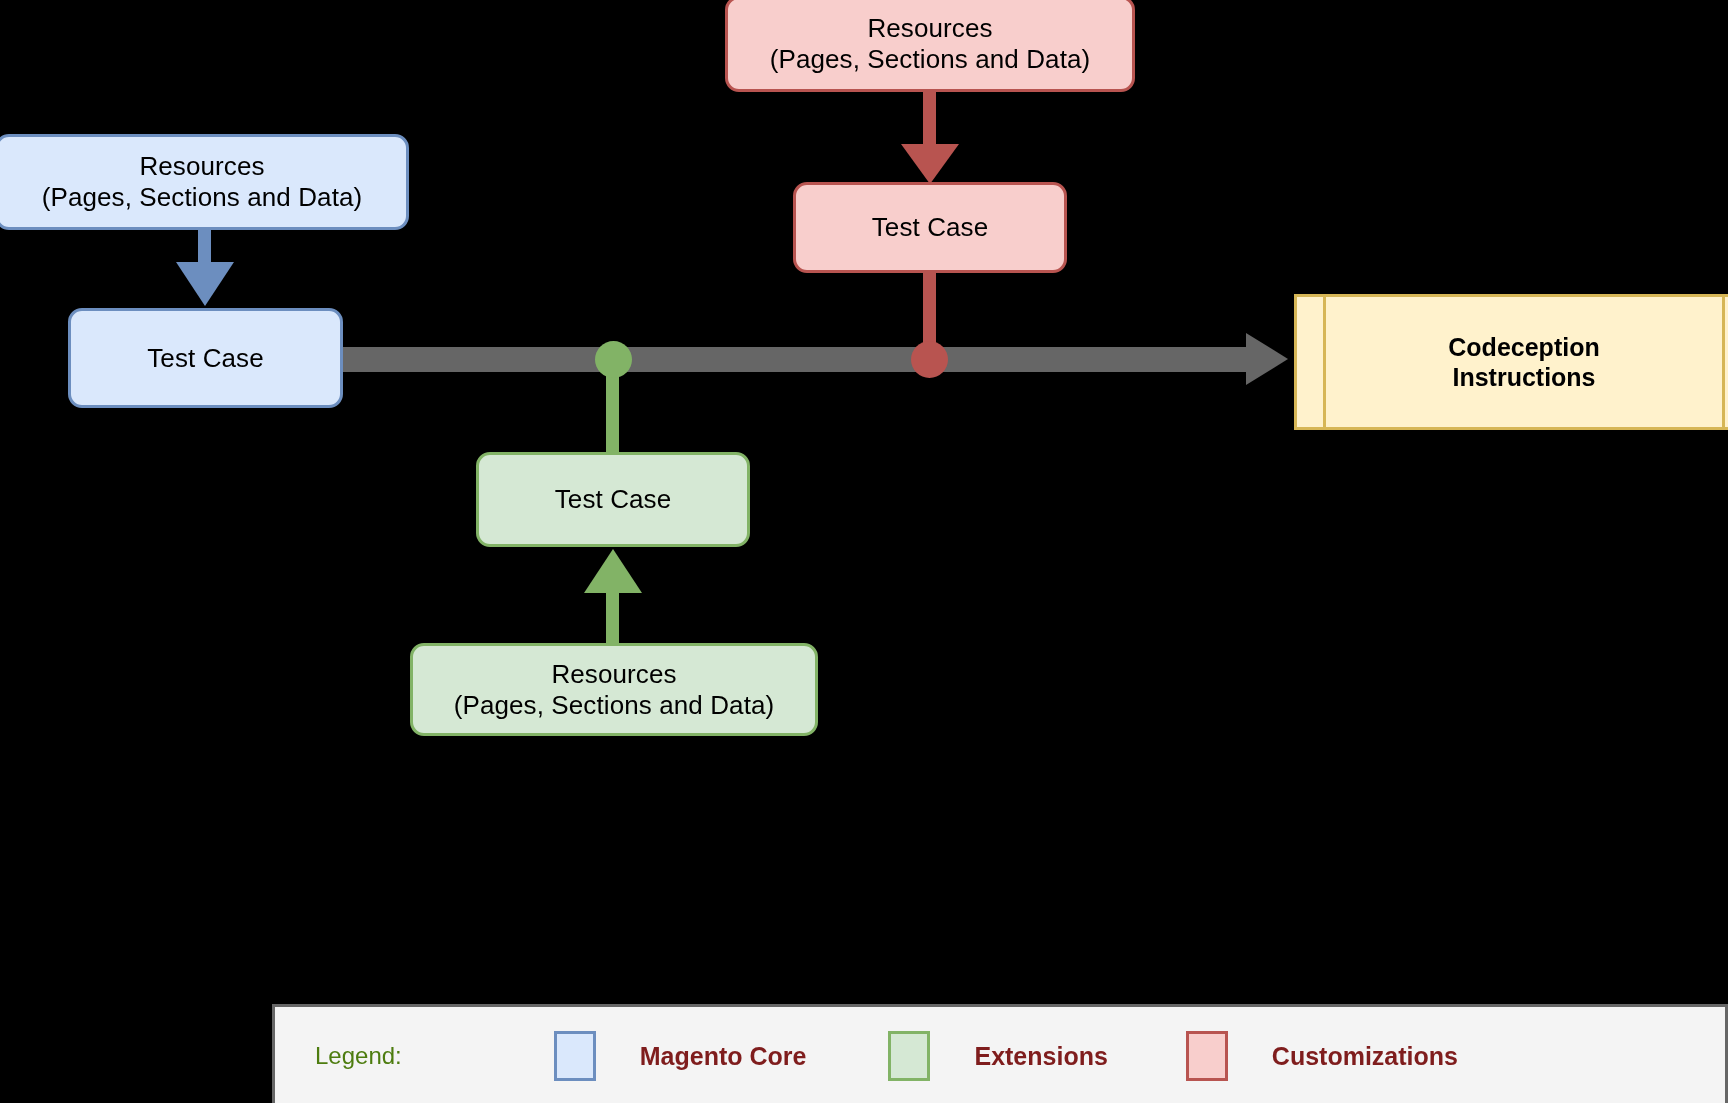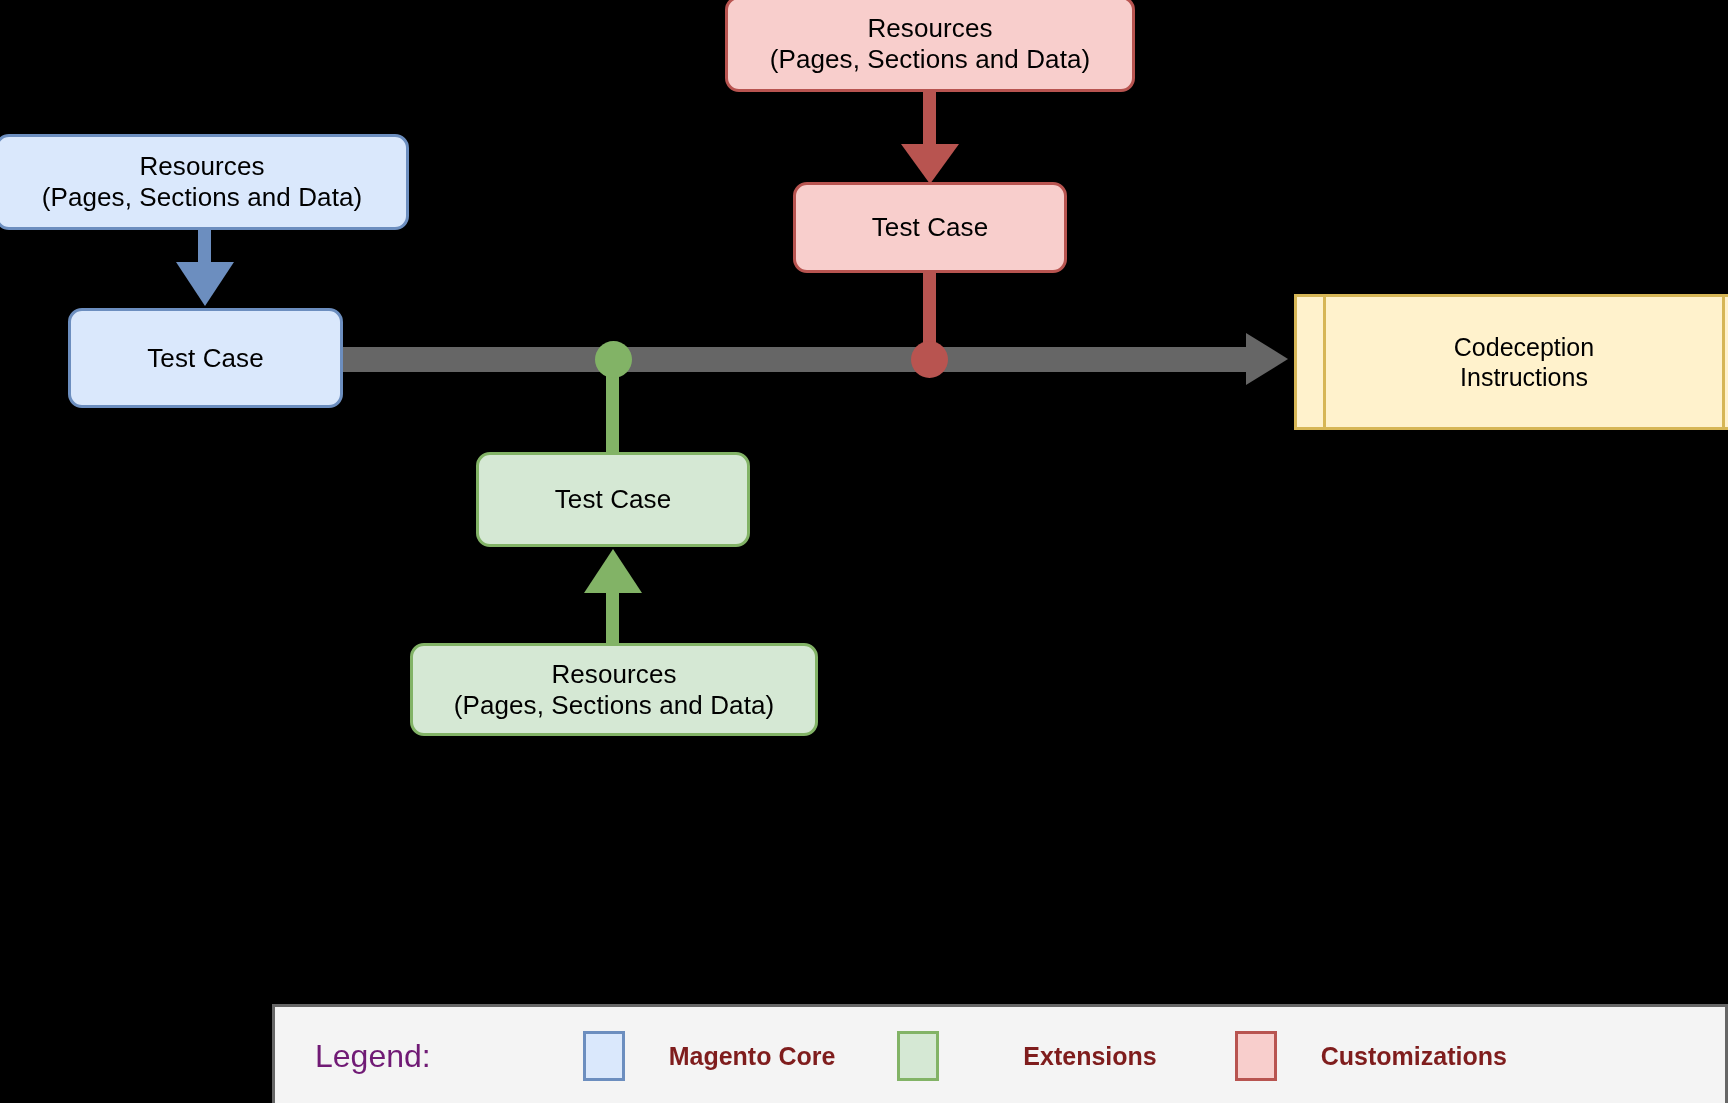--- a/index.html
+++ b/index.html
@@ -53,21 +53,21 @@
     top: 0;
     bottom: 0;
     width: 3px;
     background: #d6b656;
   }
   .proc .bar.left  { left: 26px; }
   .proc .bar.right { right: 26px; }
   .proc .ptext {
     position: relative;
     font-size: 25px;
-    font-weight: normal;
+    font-weight: bold;
     color: #000;
     text-align: center;
     line-height: 1.22;
     white-space: pre-line;
     z-index: 2;
   }
 
   
   .vline { position: absolute; }
   .arrowhead { position: absolute; width: 0; height: 0; }
@@ -92,22 +92,22 @@
   
   #legend {
     position: absolute;
     box-sizing: border-box;
     background: #f4f4f4;
     border: 3px solid #666666;
     display: flex;
     align-items: center;
   }
   .legend-title {
-    color: #701a75;
-    font-size: 32px;
+    color: #4d7c0f;
+    font-size: 24px;
     margin-left: 40px;
   }
   .legend-item {
     display: flex;
     align-items: center;
   }
   .swatch {
     width: 42px;
     height: 50px;
     box-sizing: border-box;
@@ -182,21 +182,21 @@
   </div>
 
   <div id="legend" style="left:272px; top:1004px; width:1456px; height:104px;">
     <span class="legend-title">Legend:</span>
 
     <div class="legend-item" style="margin-left:152px;">
       <span class="swatch" style="background:#dae8fc; border-color:#6c8ebf;"></span>
       <span class="legend-label">Magento Core</span>
     </div>
 
-    <div class="legend-item" style="margin-left:62px;gap:40px;">
+    <div class="legend-item" style="margin-left:82px;">
       <span class="swatch" style="background:#d5e8d4; border-color:#82b366;"></span>
       <span class="legend-label">Extensions</span>
     </div>
 
     <div class="legend-item" style="margin-left:78px;">
       <span class="swatch" style="background:#f8cecc; border-color:#b85450;"></span>
       <span class="legend-label">Customizations</span>
     </div>
   </div>
 

